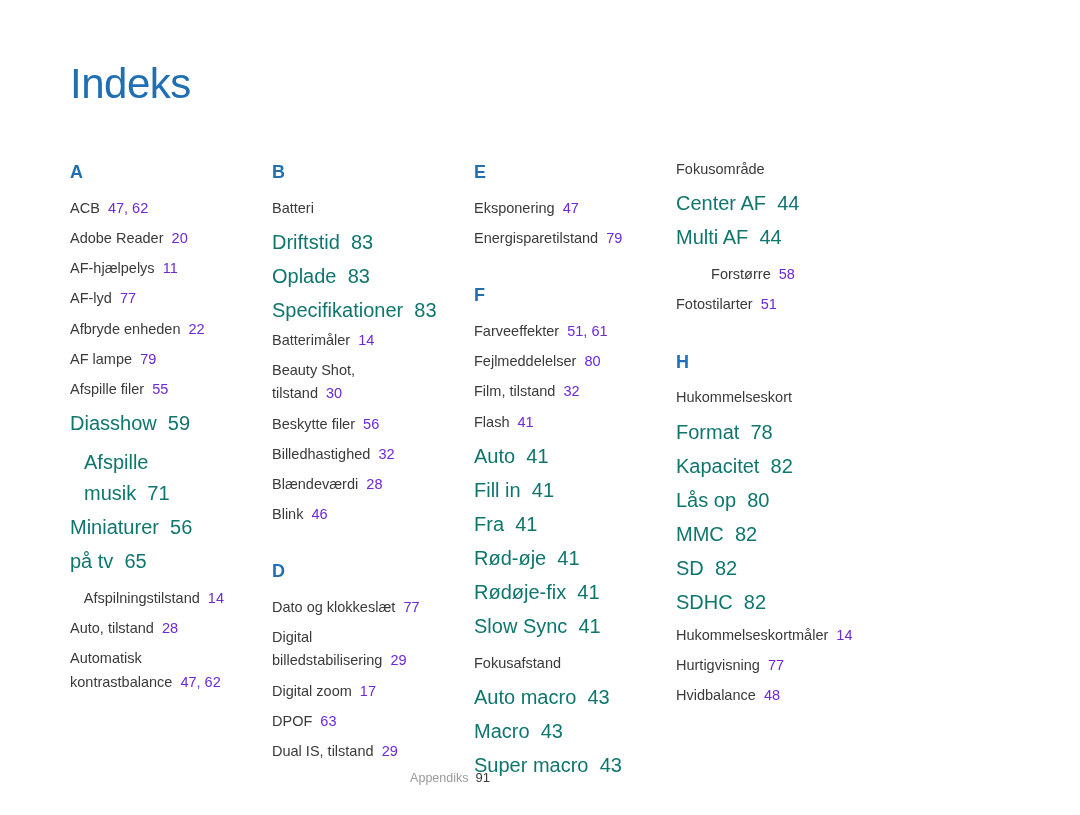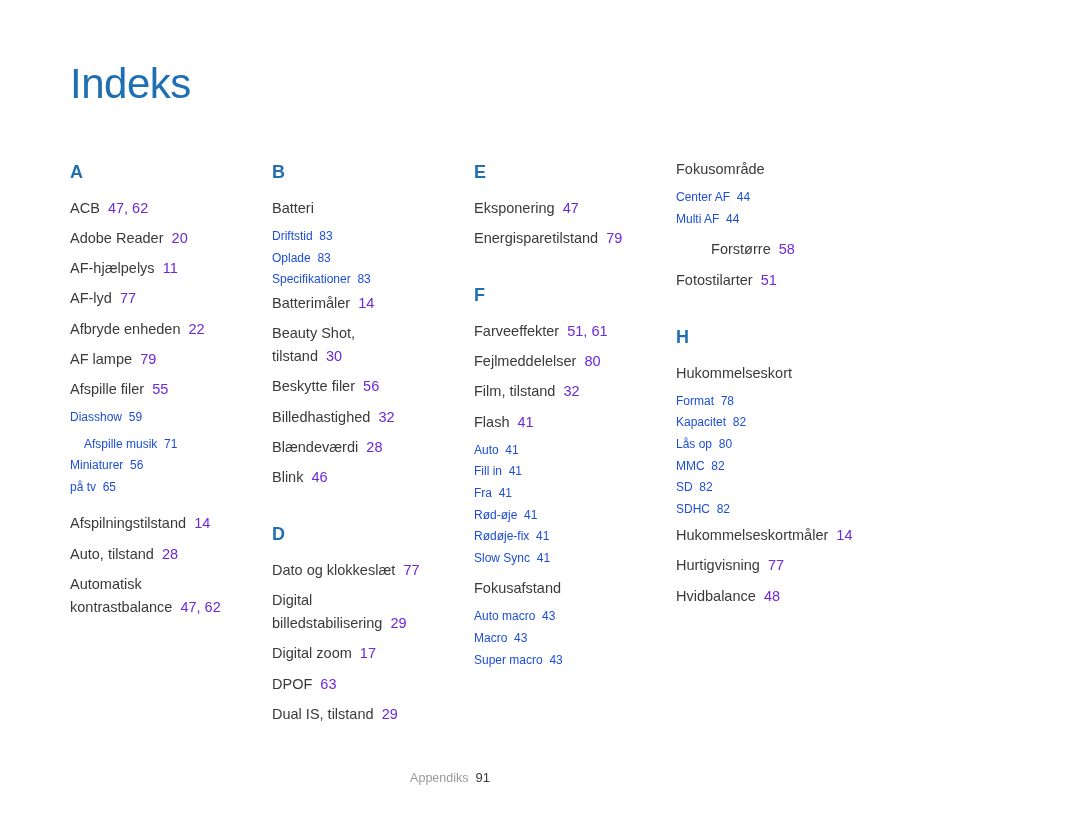--- a/index.html
+++ b/index.html
@@ -46,22 +46,22 @@
     margin-top: 0;
   }
   .entry {
     margin-bottom: 7px;
     color: #3a3a3a;
   }
   .entry .pg {
     color: #6d28d9;
   }
   .sub {
-    color: #1d4ed8;
-    font-size: 12px;
+    color: #0f766e;
+    font-size: 20px;
     margin-bottom: 3px;
     line-height: 1.55;
   }
   .footer {
     position: absolute;
     bottom: 30px;
     left: 0;
     width: 100%;
     text-align: center;
     font-size: 12.5px;
@@ -87,21 +87,21 @@
         <div class="entry"><span>Adobe Reader</span>&nbsp;&nbsp;<span class="pg">20</span></div>
         <div class="entry"><span>AF-hjælpelys</span>&nbsp;&nbsp;<span class="pg">11</span></div>
         <div class="entry"><span>AF-lyd</span>&nbsp;&nbsp;<span class="pg">77</span></div>
         <div class="entry"><span>Afbryde enheden</span>&nbsp;&nbsp;<span class="pg">22</span></div>
         <div class="entry"><span>AF lampe</span>&nbsp;&nbsp;<span class="pg">79</span></div>
         <div class="entry"><span>Afspille filer</span>&nbsp;&nbsp;<span class="pg">55</span></div>
         <div class="sub" style="padding-left: 0px;"><span>Diasshow</span>&nbsp;&nbsp;<span>59</span></div>
         <div class="sub" style="padding-left: 14px; margin-top: 8px;"><span>Afspille musik</span>&nbsp;&nbsp;<span>71</span></div>
         <div class="sub" style="padding-left: 0px;"><span>Miniaturer</span>&nbsp;&nbsp;<span>56</span></div>
         <div class="sub" style="padding-left: 0px;"><span>på tv</span>&nbsp;&nbsp;<span>65</span></div>
-        <div class="entry" style="margin-top: 16px;"><span>Afspilningstilstand</span>&nbsp;&nbsp;<span class="pg">14</span></div>
+        <div class="entry" style="margin-top: 10px; text-align: right;"><span>Afspilningstilstand</span>&nbsp;&nbsp;<span class="pg">14</span></div>
         <div class="entry"><span>Auto, tilstand</span>&nbsp;&nbsp;<span class="pg">28</span></div>
         <div class="entry"><span>Automatisk kontrastbalance</span>&nbsp;&nbsp;<span class="pg">47, 62</span></div>
       </div>
       <div class="col">
         <div class="letter">B</div>
         <div class="entry"><span>Batteri</span></div>
         <div class="sub" style="padding-left: 0px;"><span>Driftstid</span>&nbsp;&nbsp;<span>83</span></div>
         <div class="sub" style="padding-left: 0px;"><span>Oplade</span>&nbsp;&nbsp;<span>83</span></div>
         <div class="sub" style="padding-left: 0px;"><span>Specifikationer</span>&nbsp;&nbsp;<span>83</span></div>
         <div class="entry" style="margin-top: 0;"><span>Batterimåler</span>&nbsp;&nbsp;<span class="pg">14</span></div>

